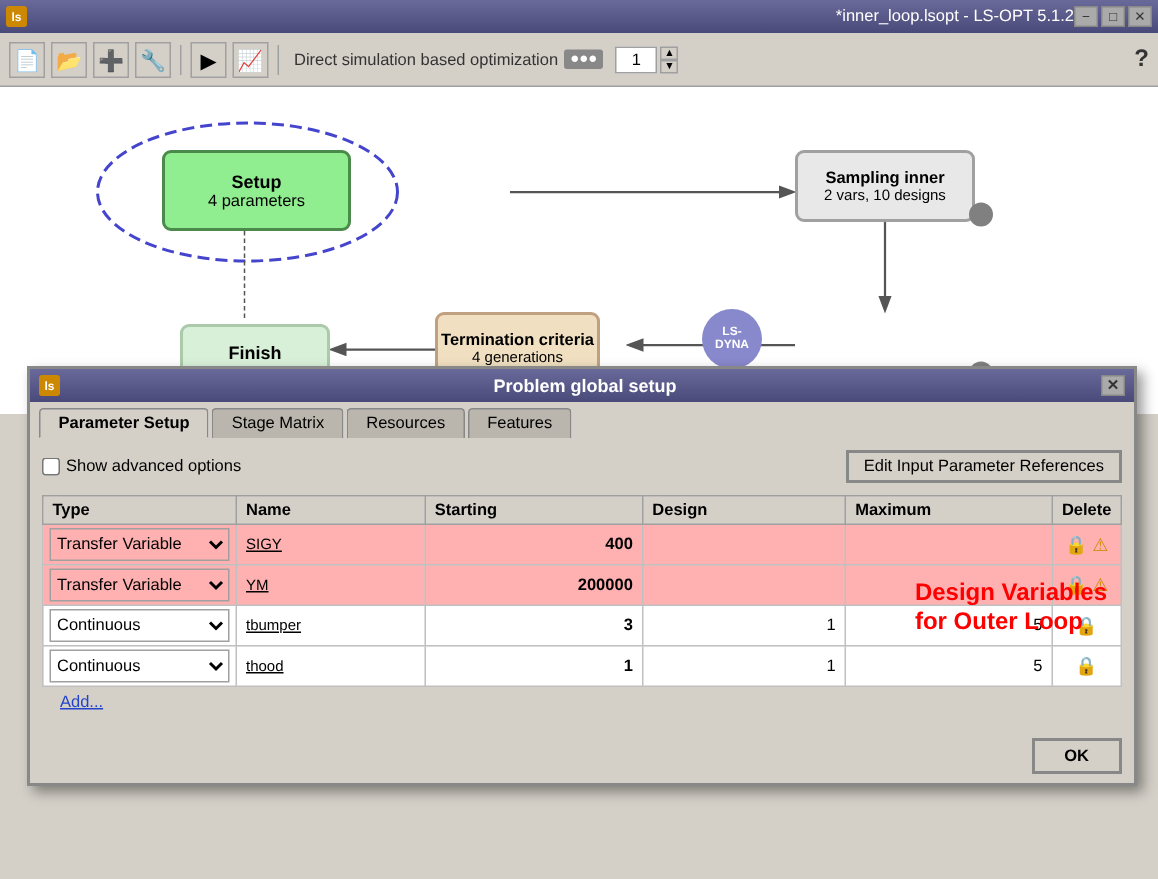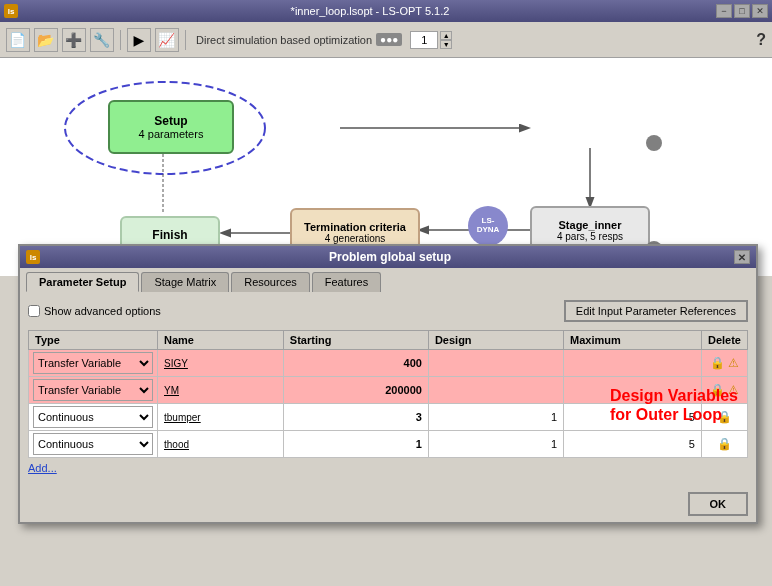--- a/index.html
+++ b/index.html
@@ -23,21 +23,21 @@
       font-size: 11px;
     }
     .title-bar-icon {
       width: 14px; height: 14px;
       background: #cc8800;
       border-radius: 2px;
       margin-right: 6px;
       display: flex; align-items: center; justify-content: center;
       font-size: 8px; color: white; font-weight: bold;
     }
-    .title-bar-title { flex: 1; text-align: center; }
+    .title-bar-title { flex: 1; text-align: right; }
     .title-bar-controls { display: flex; gap: 2px; }
     .title-bar-btn {
       width: 16px; height: 14px;
       background: #aaa;
       border: 1px solid #888;
       display: flex; align-items: center; justify-content: center;
       font-size: 9px; cursor: pointer; color: #333;
     }
 
     
@@ -110,21 +110,21 @@
       background: #d8f0d8;
       border: 2px solid #aacaaa;
       width: 100px; height: 38px;
       top: 158px; left: 120px;
       font-size: 12px;
     }
 
     .node-termination {
       background: #f0dfc0;
       border: 2px solid #c0a080;
-      width: 130px; height: 48px;
+      width: 110px; height: 48px;
       top: 150px; left: 290px;
       font-size: 11px;
     }
 
     .node-sampling {
       background: #e8e8e8;
       border: 2px solid #a0a0a0;
       width: 120px; height: 48px;
       top: 42px; left: 530px;
       font-size: 11px;
@@ -289,21 +289,21 @@
       line-height: 1.2;
       right: 10px;
       top: 56px;
     }
 
     .add-link {
       color: #2244cc;
       text-decoration: underline;
       cursor: pointer;
       font-size: 11px;
-      margin: 4px 0;
+      margin: 4px 12px;
       display: block;
     }
 
     .dialog-footer {
       display: flex;
       justify-content: flex-end;
       padding: 6px 8px;
     }
     .ok-btn {
       background: #d4d0c8;
@@ -387,26 +387,26 @@
 
   <div class="flow-node node-finish">
     <span>Finish</span>
   </div>
 
   <div class="flow-node node-termination">
     <span>Termination criteria</span>
     <span style="font-weight:normal;font-size:10px">4 generations</span>
   </div>
 
+  <div class="flow-node node-sampling">
+    <span>Sampling inner</span>
+    <span style="font-weight:normal;font-size:10px">2 vars, 10 designs</span>
+  </div>
   <div class="node-circle" style="top:77px; left:646px;"></div>
 
-  <div class="flow-node node-stage">
-    <span>Stage_inner</span>
-    <span style="font-weight:normal;font-size:10px">4 pars, 5 resps</span>
-  </div>
   <div class="node-circle" style="top:183px; left:646px;"></div>
 
   <div style="position:absolute; top:148px; left:468px; width:40px; height:40px; background:#8888cc; border-radius:50%; display:flex; align-items:center; justify-content:center;">
     <span style="color:white; font-size:8px; font-weight:bold; text-align:center; line-height:1.1">LS-<br>DYNA</span>
   </div>
 </div>
 
 <div class="dialog">
 
   <div class="dialog-title-bar">

